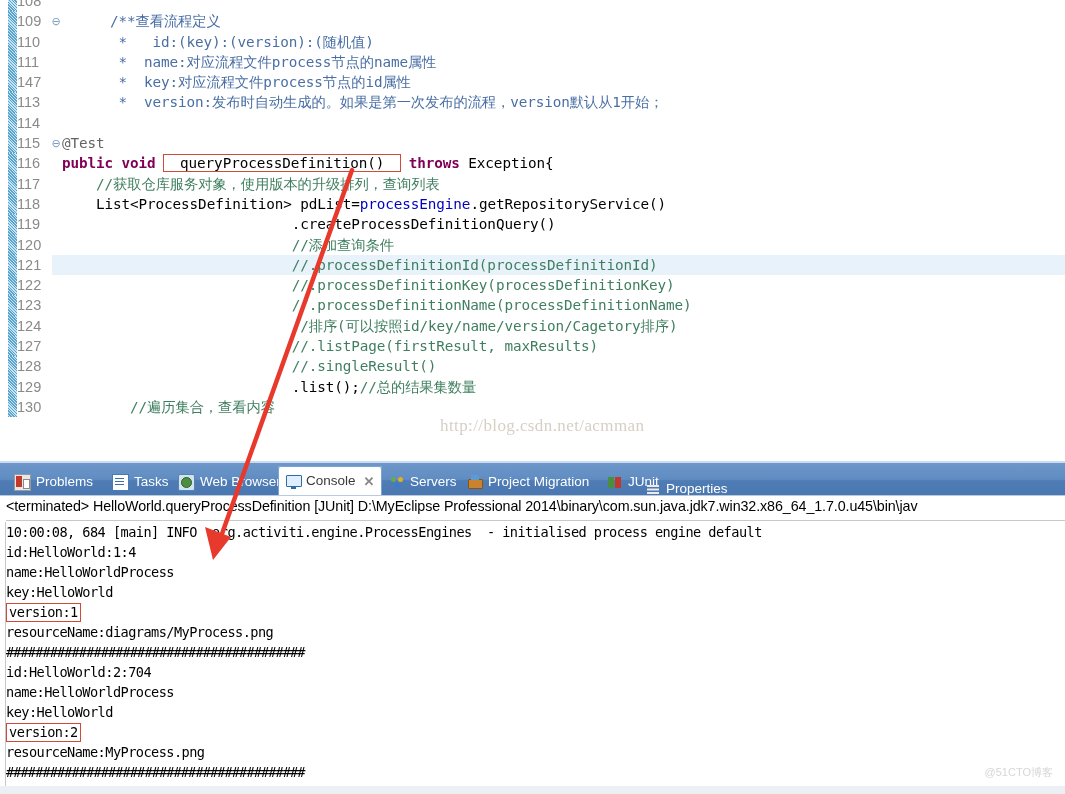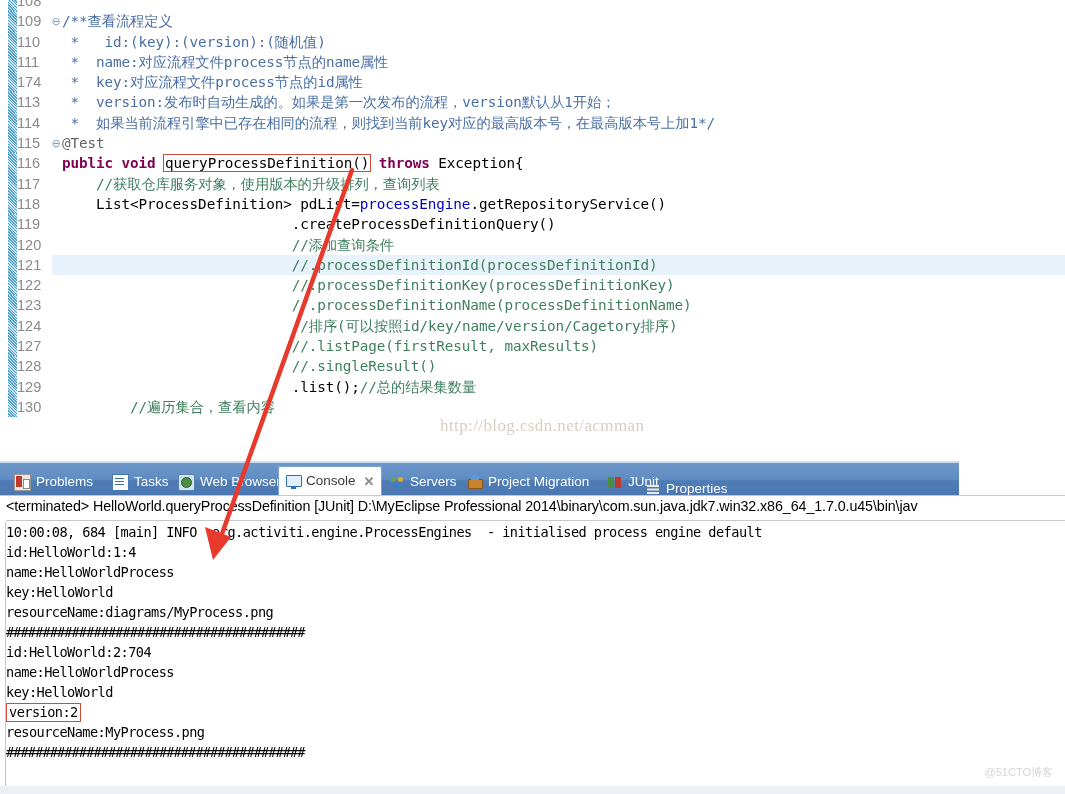--- a/index.html
+++ b/index.html
@@ -69,29 +69,29 @@
   }
   .code-txt {
     position: absolute;
     left: 62px;
     top: 0;
     font-family: "DejaVu Sans Mono", "Liberation Mono", monospace;
     font-size: 14.3px;
     letter-spacing: -0.1px;
     white-space: pre;
   }
-  .c-cmt   { color: #4a6fa5; }      
+  .c-cmt   { color: #4a6fa5; margin-left: 48px; }      
   .c-cmtg  { color: #3f7f5f; }      
   .c-kw    { color: #7f0055; font-weight: bold; }
   .c-plain { color: #000000; }
   .c-ann   { color: #646464; }
   .c-fld   { color: #0000c0; }
   .box-red {
     border: 1px solid #d04a3a;
-    padding: 0 1px;
+    padding: 0 16px;
     margin: 0 -1px;
   }
 
   
   #editor-hscroll {
     position: absolute;
     left: 8px; top: 437px;
     width: 1049px; height: 22px;
     background: #f0f0f0;
     border: 1px solid #d4d4d4;
@@ -116,21 +116,21 @@
   #editor-bottom-fade {
     position: absolute;
     left: 0; top: 429px; width: 1065px; height: 8px;
     background: #ffffff;
   }
 
   
   #tabbar {
     position: absolute;
     left: 0; top: 461px;
-    width: 959px; height: 34px;
+    width: 1065px; height: 34px;
     background: linear-gradient(to bottom, #6e97c9 0%, #5f8cc2 48%, #4f7cb5 52%, #4a77b0 100%);
     border-top: 2px solid #c9dcf0;
   }
   .tab {
     position: absolute;
     top: 4px;
     height: 30px;
     display: flex;
     align-items: center;
     gap: 5px;
@@ -273,23 +273,23 @@
 </style>
 </head>
 <body>
 
 <div id="editor">
   <div id="editor-inner">
       <div class="code-row"><div class="gutter-strip"></div><div class="ln">108</div><div class="code-txt"></div></div>
       <div class="code-row"><div class="gutter-strip"></div><div class="ln">109</div><div class="fold">⊖</div><div class="code-txt"><span class="c-cmt">/**查看流程定义</span></div></div>
       <div class="code-row"><div class="gutter-strip"></div><div class="ln">110</div><div class="code-txt"><span class="c-cmt"> *   id:(key):(version):(随机值)</span></div></div>
       <div class="code-row"><div class="gutter-strip"></div><div class="ln">111</div><div class="code-txt"><span class="c-cmt"> *  name:对应流程文件process节点的name属性</span></div></div>
-      <div class="code-row"><div class="gutter-strip"></div><div class="ln">174</div><div class="code-txt"><span class="c-cmt"> *  key:对应流程文件process节点的id属性</span></div></div>
+      <div class="code-row"><div class="gutter-strip"></div><div class="ln">147</div><div class="code-txt"><span class="c-cmt"> *  key:对应流程文件process节点的id属性</span></div></div>
       <div class="code-row"><div class="gutter-strip"></div><div class="ln">113</div><div class="code-txt"><span class="c-cmt"> *  version:发布时自动生成的。如果是第一次发布的流程，version默认从1开始；</span></div></div>
-      <div class="code-row"><div class="gutter-strip"></div><div class="ln">114</div><div class="code-txt"><span class="c-cmt"> *  如果当前流程引擎中已存在相同的流程，则找到当前key对应的最高版本号，在最高版本号上加1*/</span></div></div>
+      <div class="code-row"><div class="gutter-strip"></div><div class="ln">114</div></div>
       <div class="code-row"><div class="gutter-strip"></div><div class="ln">115</div><div class="fold">⊖</div><div class="code-txt"><span class="c-ann">@Test</span></div></div>
       <div class="code-row"><div class="gutter-strip"></div><div class="ln">116</div><div class="code-txt"><span class="c-kw">public void </span><span class="c-plain box-red">queryProcessDefinition()</span><span class="c-plain"> </span><span class="c-kw">throws</span><span class="c-plain"> Exception{</span></div></div>
       <div class="code-row"><div class="gutter-strip"></div><div class="ln">117</div><div class="code-txt"><span class="c-cmtg">    //获取仓库服务对象，使用版本的升级排列，查询列表</span></div></div>
       <div class="code-row"><div class="gutter-strip"></div><div class="ln">118</div><div class="code-txt"><span class="c-plain">    List&lt;ProcessDefinition&gt; pdList=</span><span class="c-fld">processEngine</span><span class="c-plain">.getRepositoryService()</span></div></div>
       <div class="code-row"><div class="gutter-strip"></div><div class="ln">119</div><div class="code-txt"><span class="c-plain">                           .createProcessDefinitionQuery()</span></div></div>
       <div class="code-row"><div class="gutter-strip"></div><div class="ln">120</div><div class="code-txt"><span class="c-cmtg">                           //添加查询条件</span></div></div>
       <div class="code-row hl"><div class="code-hl-bg"></div><div class="gutter-strip"></div><div class="ln">121</div><div class="code-txt"><span class="c-cmtg">                           //.processDefinitionId(processDefinitionId)</span></div></div>
       <div class="code-row"><div class="gutter-strip"></div><div class="ln">122</div><div class="code-txt"><span class="c-cmtg">                           //.processDefinitionKey(processDefinitionKey)</span></div></div>
       <div class="code-row"><div class="gutter-strip"></div><div class="ln">123</div><div class="code-txt"><span class="c-cmtg">                           //.processDefinitionName(processDefinitionName)</span></div></div>
       <div class="code-row"><div class="gutter-strip"></div><div class="ln">124</div><div class="code-txt"><span class="c-cmtg">                           //排序(可以按照id/key/name/version/Cagetory排序)</span></div></div>
@@ -345,20 +345,21 @@
 
 <div id="console">
   <div id="console-header">&lt;terminated&gt; HelloWorld.queryProcessDefinition [JUnit] D:\MyEclipse Professional 2014\binary\com.sun.java.jdk7.win32.x86_64_1.7.0.u45\bin\jav</div>
   <div id="console-sep"></div>
   <div id="console-vline"></div>
   <div id="console-body">
       <div class="con-row"><span class="">10:00:08, 684 [main] INFO  org.activiti.engine.ProcessEngines  - initialised process engine default</span></div>
       <div class="con-row"><span class="">id:HelloWorld:1:4</span></div>
       <div class="con-row"><span class="">name:HelloWorldProcess</span></div>
       <div class="con-row"><span class="">key:HelloWorld</span></div>
+      <div class="con-row"><span class="con-box ">version:1</span></div>
       <div class="con-row"><span class="">resourceName:diagrams/MyProcess.png</span></div>
       <div class="con-row"><span class="hashes">#########################################</span></div>
       <div class="con-row"><span class="">id:HelloWorld:2:704</span></div>
       <div class="con-row"><span class="">name:HelloWorldProcess</span></div>
       <div class="con-row"><span class="">key:HelloWorld</span></div>
       <div class="con-row"><span class="con-box ">version:2</span></div>
       <div class="con-row"><span class="">resourceName:MyProcess.png</span></div>
       <div class="con-row"><span class="hashes">#########################################</span></div>
     </div>
 </div>

